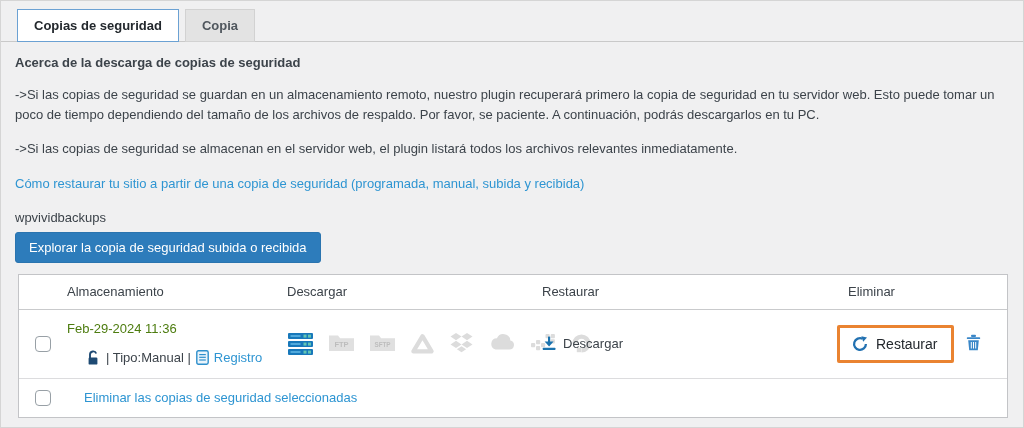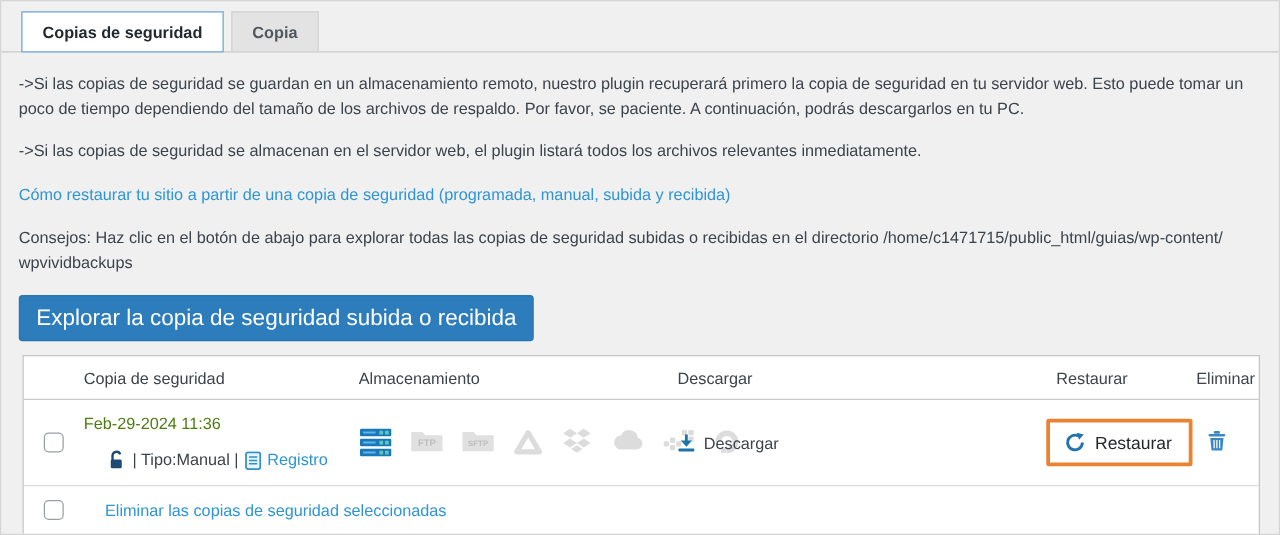--- a/index.html
+++ b/index.html
@@ -43,28 +43,28 @@
     font-size:13px;
     font-weight:700;
     color:#3c434a;
     margin:13px 0 0 0;
   }
   p.para{margin:15px 0 0 0;line-height:1.5;}
   a.link{color:#2e95d2;text-decoration:none;cursor:pointer;}
   .tips span{display:block;line-height:1.5;}
   
   .primary-btn{
-    margin-top:17px;
+    margin-top:4px;
     display:inline-block;
     background:#2d7cbb;
     color:#ffffff;
     border:1px solid #2a74af;
     border-radius:3px;
     padding:7px 13px;
-    font-size:18px;
+    font-size:13px;
     font-family:"Liberation Sans", sans-serif;
     cursor:pointer;
   }
   
   .tbl{
     margin:11px 0 0 3px;
     width:990px;
     background:#ffffff;
     border:1px solid #c3c4c7;
     box-sizing:border-box;
@@ -103,42 +103,41 @@
 
 <div>
 
   <div class="tabbar">
     <div class="tab active">Copias de seguridad</div>
     <div class="tab inactive">Copia</div>
   </div>
 
   <div class="content">
 
+    <h3 class="section-heading">Acerca de la descarga de copias de seguridad</h3>
 
     <p class="para">-&gt;Si las copias de seguridad se guardan en un almacenamiento remoto, nuestro plugin recuperará primero la copia de seguridad en tu servidor web. Esto puede tomar un poco de tiempo dependiendo del tamaño de los archivos de respaldo. Por favor, se paciente. A continuación, podrás descargarlos en tu PC.</p>
 
     <p class="para">-&gt;Si las copias de seguridad se almacenan en el servidor web, el plugin listará todos los archivos relevantes inmediatamente.</p>
 
     <p class="para">
       <a class="link">Cómo restaurar tu sitio a partir de una copia de seguridad (programada, manual, subida y recibida)</a>
     </p>
 
     <p class="para tips">
-      <span>Consejos: Haz clic en el botón de abajo para explorar todas las copias de seguridad subidas o recibidas en el directorio /home/c1471715/public_html/guias/wp-content/</span>
       <span>wpvividbackups</span>
     </p>
 
     <button class="primary-btn">Explorar la copia de seguridad subida o recibida</button>
 
     
     <div class="tbl">
 
       <div class="tr head">
         <div class="cell-check"></div>
-        <div>Copia de seguridad</div>
         <div>Almacenamiento</div>
         <div>Descargar</div>
         <div>Restaurar</div>
         <div class="eliminar-head">Eliminar</div>
       </div>
 
       <div class="tr data">
         <div class="cell-check">
           <input type="checkbox" class="chk" style="">
         </div>

